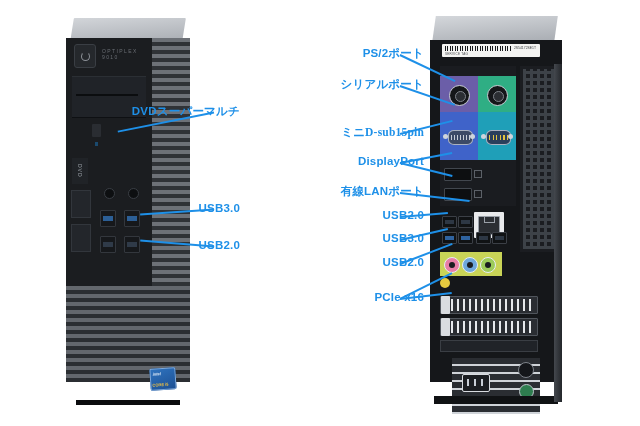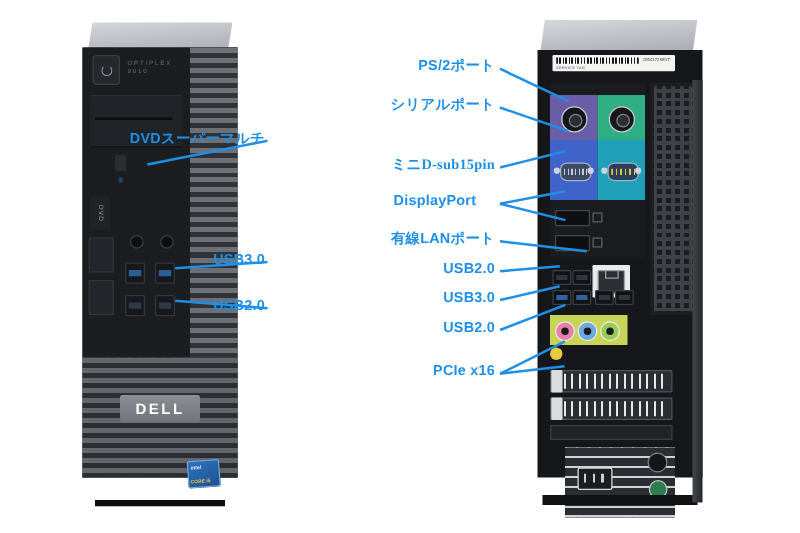--- a/index.html
+++ b/index.html
@@ -9,21 +9,21 @@
     overflow:hidden;position:relative;
   }
   #stage{position:absolute;left:0;top:0;width:640px;height:426px;}
 
   
   .lbl{
     position:absolute;color:#1E90E8;font-weight:bold;
     font-size:11.5px;white-space:nowrap;letter-spacing:.2px;
     text-align:right;line-height:1;
   }
-  .lbl.r{transform:translate(-100%,-50%);}
+  .lbl.r{transform:translate(-100%,-50%);margin-left:28px;}
   .leader{position:absolute;background:#1E90E8;height:1.6px;transform-origin:0 50%;}
 
   
   .tower{position:absolute;}
 
   
   #front{left:66px;top:16px;width:124px;height:366px;}
   #frontTopPlate{position:absolute;left:6px;top:2px;width:112px;height:24px;
     background:linear-gradient(175deg,#d2d5d9,#a9adb3);
     transform:skewX(-9deg);border-radius:1px;}
@@ -184,23 +184,20 @@
       </div>
 
       <div class="fMesh">
         <div class="meshHoles"></div>
       </div>
 
       <div class="fLowMesh">
         <div class="fLowHoles"></div>
       </div>
 
-      <div class="dellLogo">
-        <span>DELL</span>
-      </div>
 
       <div class="intelBadge">
         <b>intel</b>
         <i>CORE i5</i>
       </div>
 
       <div class="footShadow"></div>
     </div>
   </div>
 
@@ -317,21 +314,21 @@
       <div class="leader" style="left: 400px; top: 239px; width: 49.2443px; transform: rotate(-12.9074deg); background: rgb(30, 144, 232);"></div>
       <div class="leader" style="left: 400px; top: 263px; width: 55.7136px; transform: rotate(-21.0375deg); background: rgb(30, 144, 232);"></div>
       <div class="leader" style="left: 400px; top: 298px; width: 58.1378px; transform: rotate(-26.5651deg); background: rgb(30, 144, 232);"></div>
       <div class="leader" style="left: 400px; top: 298px; width: 52.345px; transform: rotate(-6.58194deg); background: rgb(30, 144, 232);"></div>
       <div class="lbl r" style="left: 212px; top: 112px; color: rgb(30, 144, 232);">DVDスーパーマルチ</div>
       <div class="lbl r" style="left: 212px; top: 209px; color: rgb(30, 144, 232);">USB3.0</div>
       <div class="lbl r" style="left: 212px; top: 246px; color: rgb(30, 144, 232);">USB2.0</div>
       <div class="lbl r" style="left: 396px; top: 54px; color: rgb(30, 144, 232);">PS/2ポート</div>
       <div class="lbl r" style="left: 396px; top: 85px; color: rgb(30, 144, 232);">シリアルポート</div>
       <div class="lbl r" style="left: 396px; top: 133px; color: rgb(30, 144, 232); font-family: Liberation Serif, serif;">ミニD-sub15pin</div>
-      <div class="lbl r" style="left: 381px; top: 162px; color: rgb(30, 144, 232);">DisplayPort</div>
+      <div class="lbl r" style="left: 396px; top: 162px; color: rgb(30, 144, 232);">DisplayPort</div>
       <div class="lbl r" style="left: 396px; top: 192px; color: rgb(30, 144, 232); text-align: center;">有線LANポート</div>
       <div class="lbl r" style="left: 396px; top: 216px; color: rgb(30, 144, 232);">USB2.0</div>
       <div class="lbl r" style="left: 396px; top: 239px; color: rgb(30, 144, 232);">USB3.0</div>
       <div class="lbl r" style="left: 396px; top: 263px; color: rgb(30, 144, 232);">USB2.0</div>
       <div class="lbl r" style="left: 396px; top: 298px; color: rgb(30, 144, 232);">PCIe x16</div>
     </div>
 
 </div>
 
 </body></html>

